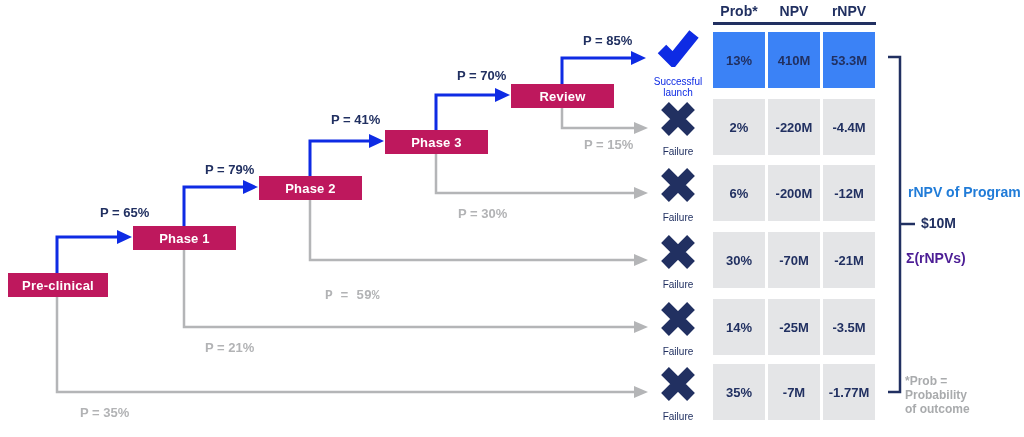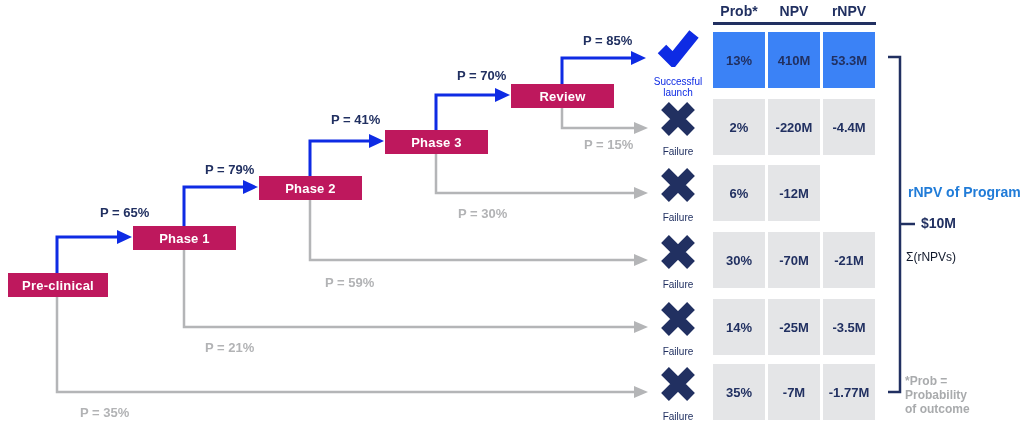--- a/index.html
+++ b/index.html
@@ -32,21 +32,21 @@
   }
   .thead-rule{position:absolute;left:713px;top:22px;width:163px;height:3px;background:#213061;}
   .trow{position:absolute;left:713px;width:163px;height:56px;display:flex;gap:3px;}
   .cell{
     width:52px;height:56px;background:#e4e5e7;color:#213061;font-size:13px;font-weight:bold;
     display:flex;align-items:center;justify-content:center;white-space:nowrap;
   }
   .trow--highlight .cell{background:#3b82f6;}
   .summary-title{position:absolute;left:908px;top:184px;font-size:14px;font-weight:bold;color:#217cd8;white-space:nowrap;}
   .summary-value{position:absolute;left:921px;top:215px;font-size:14px;font-weight:bold;color:#213061;}
-  .summary-formula{position:absolute;left:906px;top:250px;font-size:12px;font-weight:normal;color:#0f172a;}
+  .summary-formula{position:absolute;left:906px;top:250px;font-size:14px;font-weight:bold;color:#4c1d95;}
   .footnote{
     position:absolute;left:905px;top:374px;font-size:12px;font-weight:bold;color:#a9abad;line-height:14px;
   }
 </style>
 </head>
 <body>
 
 <div class="canvas">
 
   <svg class="layer" viewBox="0 0 1024 437" xmlns="http://www.w3.org/2000/svg">
@@ -94,21 +94,21 @@
   <div class="stage" style="left:511px;top:84px;width:103px;">Review</div>
 
   <div class="plabel" style="left:55px;top:205px;margin-left:22px;">P = 65%</div>
   <div class="plabel" style="left:182px;top:162px;">P = 79%</div>
   <div class="plabel" style="left:308px;top:112px;">P = 41%</div>
   <div class="plabel" style="left:434px;top:68px;">P = 70%</div>
   <div class="plabel" style="left:560px;top:33px;">P = 85%</div>
 
   <div class="plabel plabel--gray" style="left:561px;top:137px;">P = 15%</div>
   <div class="plabel plabel--gray" style="left:435px;top:206px;">P = 30%</div>
-  <div class="plabel plabel--gray" style="left:302px;top:275px;">P = 59%</div>
+  <div class="plabel plabel--gray" style="left:302px;top:288px;font-family:Liberation Mono, monospace;">P = 59%</div>
   <div class="plabel plabel--gray" style="left:182px;top:340px;">P = 21%</div>
   <div class="plabel plabel--gray" style="left:57px;top:405px;text-align:center;">P = 35%</div>
 
   <div class="outcome outcome--success" style="top:27px;">
     <svg width="46" height="40" viewBox="0 0 46 40" xmlns="http://www.w3.org/2000/svg">
       <path d="M7 22 L18 33 L39 7" stroke="#0e2be4" stroke-width="12" fill="none"></path>
     </svg>
     <div class="outcome-label">Successful launch</div>
   </div>
 
@@ -159,20 +159,21 @@
     <div class="cell">410M</div>
     <div class="cell">53.3M</div>
   </div>
   <div class="trow" style="top:99px;">
     <div class="cell">2%</div>
     <div class="cell">-220M</div>
     <div class="cell">-4.4M</div>
   </div>
   <div class="trow" style="top:165px;">
     <div class="cell">6%</div>
+    <div class="cell">-200M</div>
     <div class="cell">-12M</div>
   </div>
   <div class="trow" style="top:232px;">
     <div class="cell">30%</div>
     <div class="cell">-70M</div>
     <div class="cell">-21M</div>
   </div>
   <div class="trow" style="top:299px;">
     <div class="cell">14%</div>
     <div class="cell">-25M</div>

